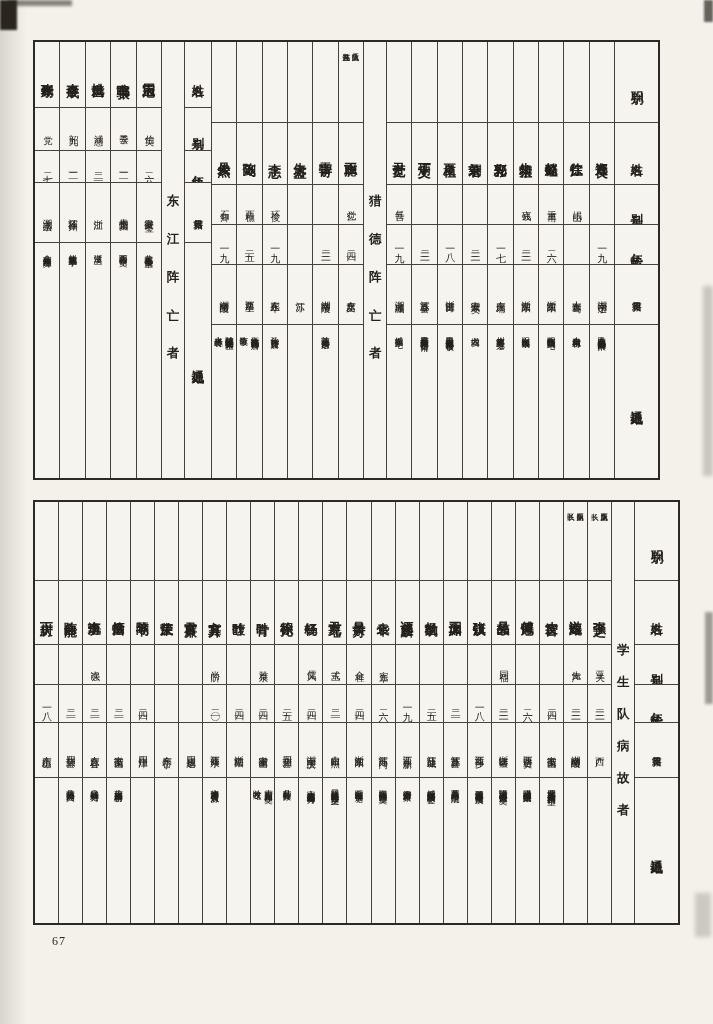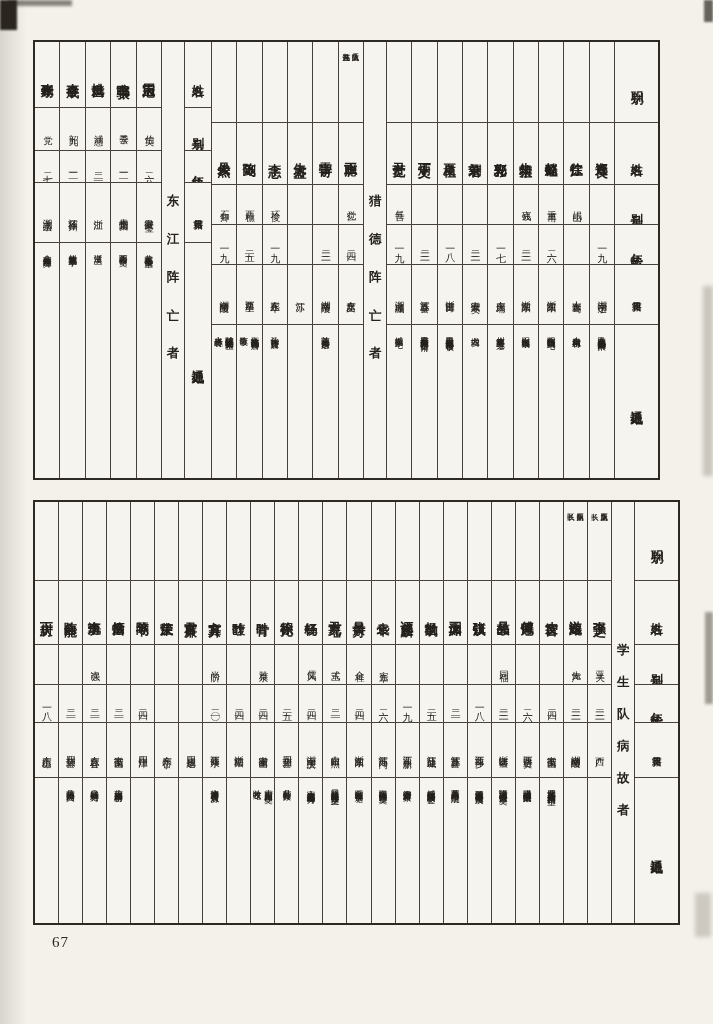--- a/index.html
+++ b/index.html
@@ -50,21 +50,21 @@
   
   .hdr .vt{ font-weight:700; font-size:12.5px; white-space:normal; }
   .hdr.f-duty.cell,.hdr.f-addr.cell{ align-items:center; padding:0; }
   .section-label{
     font-size:12.5px; font-weight:700;
     letter-spacing:38px; margin-bottom:-38px;
   }
   #bottom-table .section-label{ letter-spacing:32px; margin-bottom:-32px; }
   .page-number{
     position:absolute; left:52px; top:934px;
-    font-size:15px; letter-spacing:1px; color:#2a2620;
+    font-size:12px; letter-spacing:1px; color:#2a2620;
   }
   
   .art{ position:absolute; pointer-events:none; }
   .art-tl{ left:0; top:0; width:17px; height:30px; background:#2a261f; filter:blur(1px); }
   .art-tl2{ left:8px; top:0; width:64px; height:6px; background:rgba(42,38,31,.55); filter:blur(1.5px); }
   .art-tr{ right:0; top:0; width:9px; height:22px; background:rgba(42,38,31,.7); filter:blur(1px); }
   .art-r1{ right:0; top:286px; width:10px; height:190px; background:rgba(90,84,72,.28); filter:blur(2px); }
   .art-r2{ right:0; top:612px; width:8px; height:92px; background:rgba(60,54,44,.45); filter:blur(1.5px); }
   .art-br{ right:2px; top:893px; width:16px; height:44px; background:rgba(90,84,72,.25); filter:blur(2px); }
 </style>

